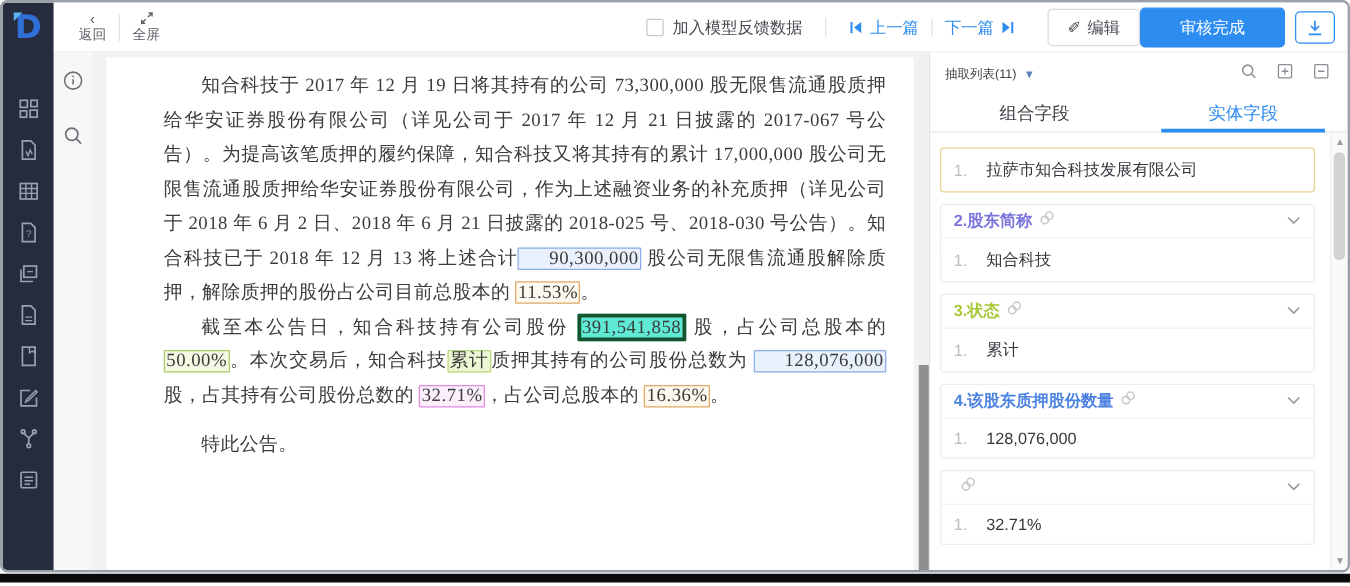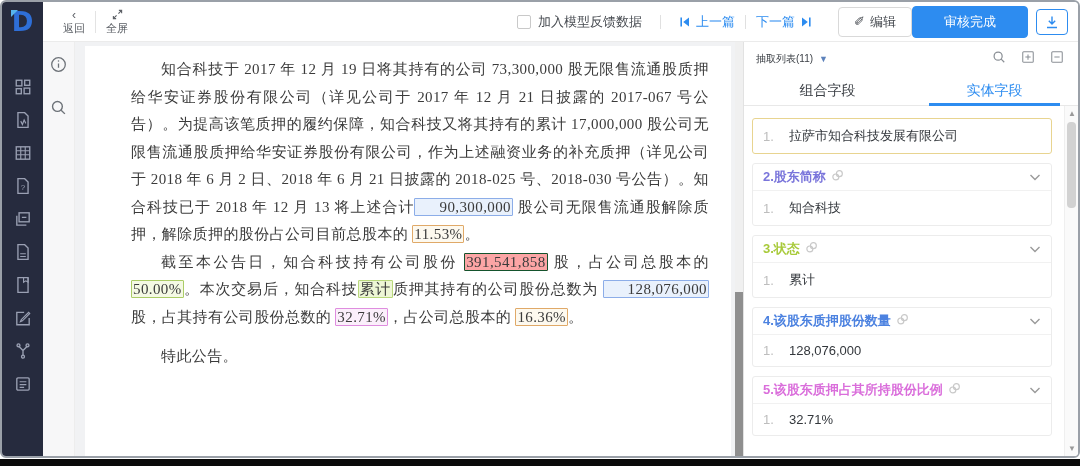--- a/index.html
+++ b/index.html
@@ -47,21 +47,21 @@
   .page { position:absolute; left:10px; right:12px; top:4px; bottom:0; background:#fff;
           padding:10px 22px 0 46px; overflow:hidden; }
   .page p { font-family:"Liberation Serif","DejaVu Serif",serif; font-size:15px; line-height:27.5px;
             color:#3b3b3b; text-align:justify; text-indent:2em; letter-spacing:0.4px; }
   .page p.lastp { margin-top:12px; }
   .hl  { padding:0 1px; border-radius:1px; }
   .hl-yellow  { background:#fbf3ae; }
   .bx-purple  { background:#efedfb; border:1px solid #8d84e0; }
   .bx-blue    { background:#e9f1fc; border:1px solid #8cade8;padding-left:24px; }
   .bx-orange  { background:#fdf9ef; border:1px solid #e0a968; }
-  .bx-pink    { background:#fca5a5; border:1px solid #14532d; }
+  .bx-pink    { background:#5eead4; border:3px solid #14532d; }
   .bx-green   { background:#f4f9e4; border:1px solid #abcc66;font-family:Liberation Serif, serif; }
   .fl-green   { background:#edf6d5; border:1px solid #b9d87c; }
   .bx-magenta { background:#fbeffb; border:1px solid #df8ddf; }
   .doc-scroll { position:absolute; right:0; top:0; bottom:0; width:8px; background:#f0f0f0; }
   .doc-thumb  { position:absolute; right:0; top:250px; width:8px; height:168px; background:#8f8f8f; }
 
   
   .panel { width:335px; flex:0 0 335px; border-left:1px solid #e2e2e2; display:flex; flex-direction:column; background:#fff; }
   .panel-head { height:34px; display:flex; align-items:center; padding:0 14px 0 12px; flex:0 0 34px; }
   .panel-title { font-size:10px; color:#3c4046; }
@@ -324,21 +324,20 @@
                     </svg></span>
               </div>
               <div class="card-body">
                 <span class="val-idx">1.</span>
                 <span class="val-txt">128,076,000</span>
               </div>
             </div>
 
             <div class="card c5">
               <div class="card-head">
-                <span class="card-label">5.该股东质押占其所持股份比例</span>
                 <span class="linkic"><svg width="13" height="13" viewBox="0 0 14 14" fill="none" stroke="#c9c9c9" stroke-width="1.3">
                       <circle cx="5.2" cy="8.6" r="3.2"></circle>
                       <circle cx="9" cy="5" r="3.2"></circle>
                     </svg></span>
                 <span class="chev"><svg width="12" height="9" viewBox="0 0 12 9" fill="none" stroke="#9a9a9a" stroke-width="1.4">
                       <path d="M1.5 2l4.5 4.5L10.5 2"></path>
                     </svg></span>
               </div>
               <div class="card-body">
                 <span class="val-idx">1.</span>

